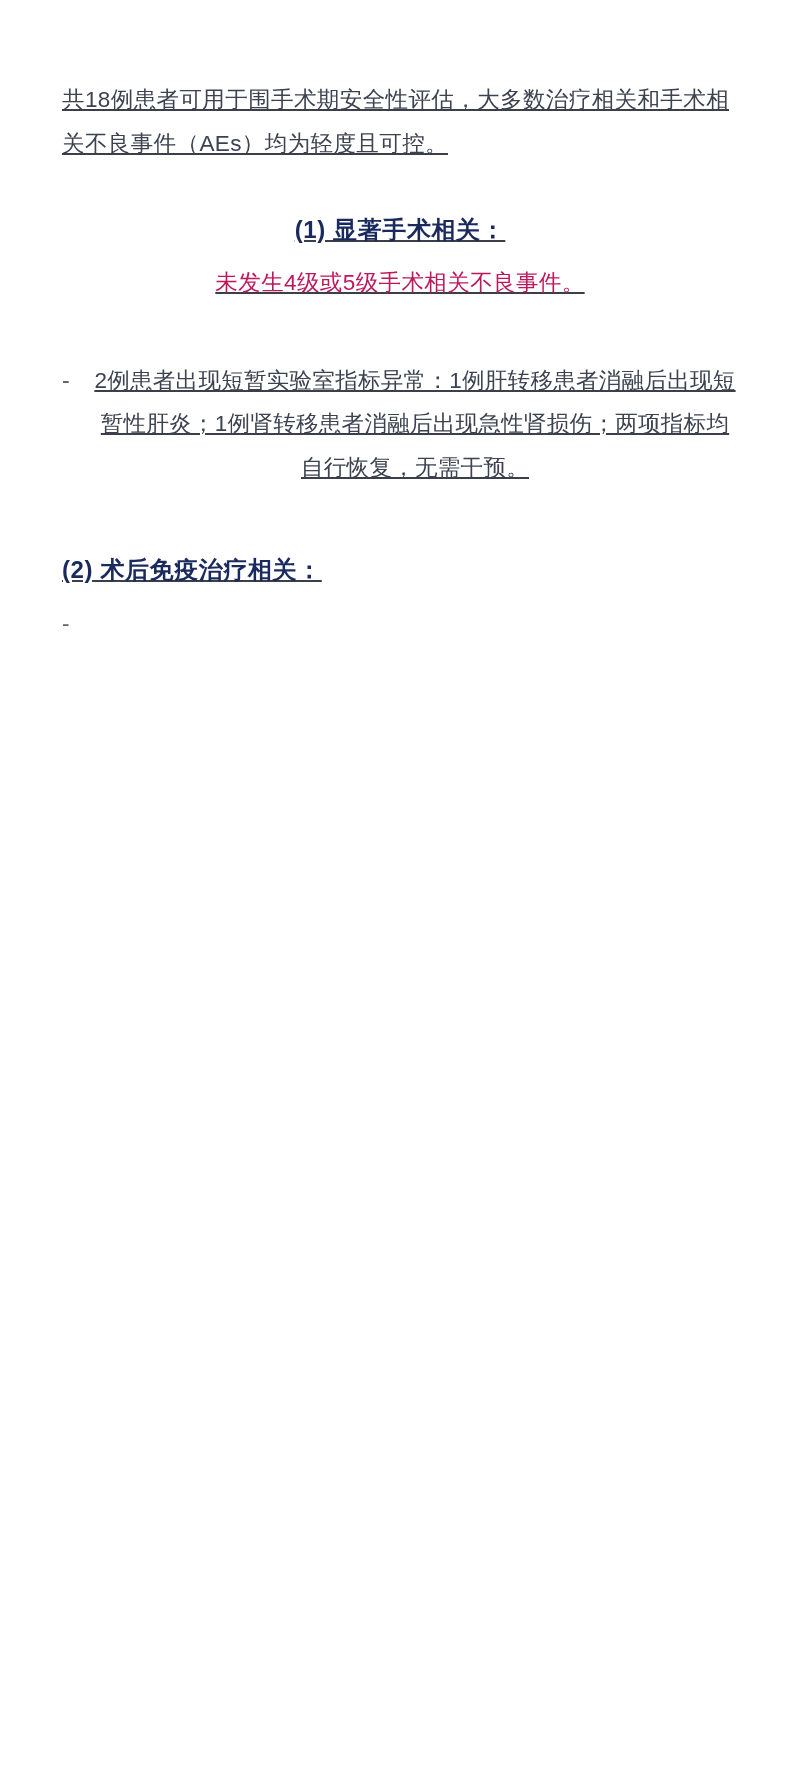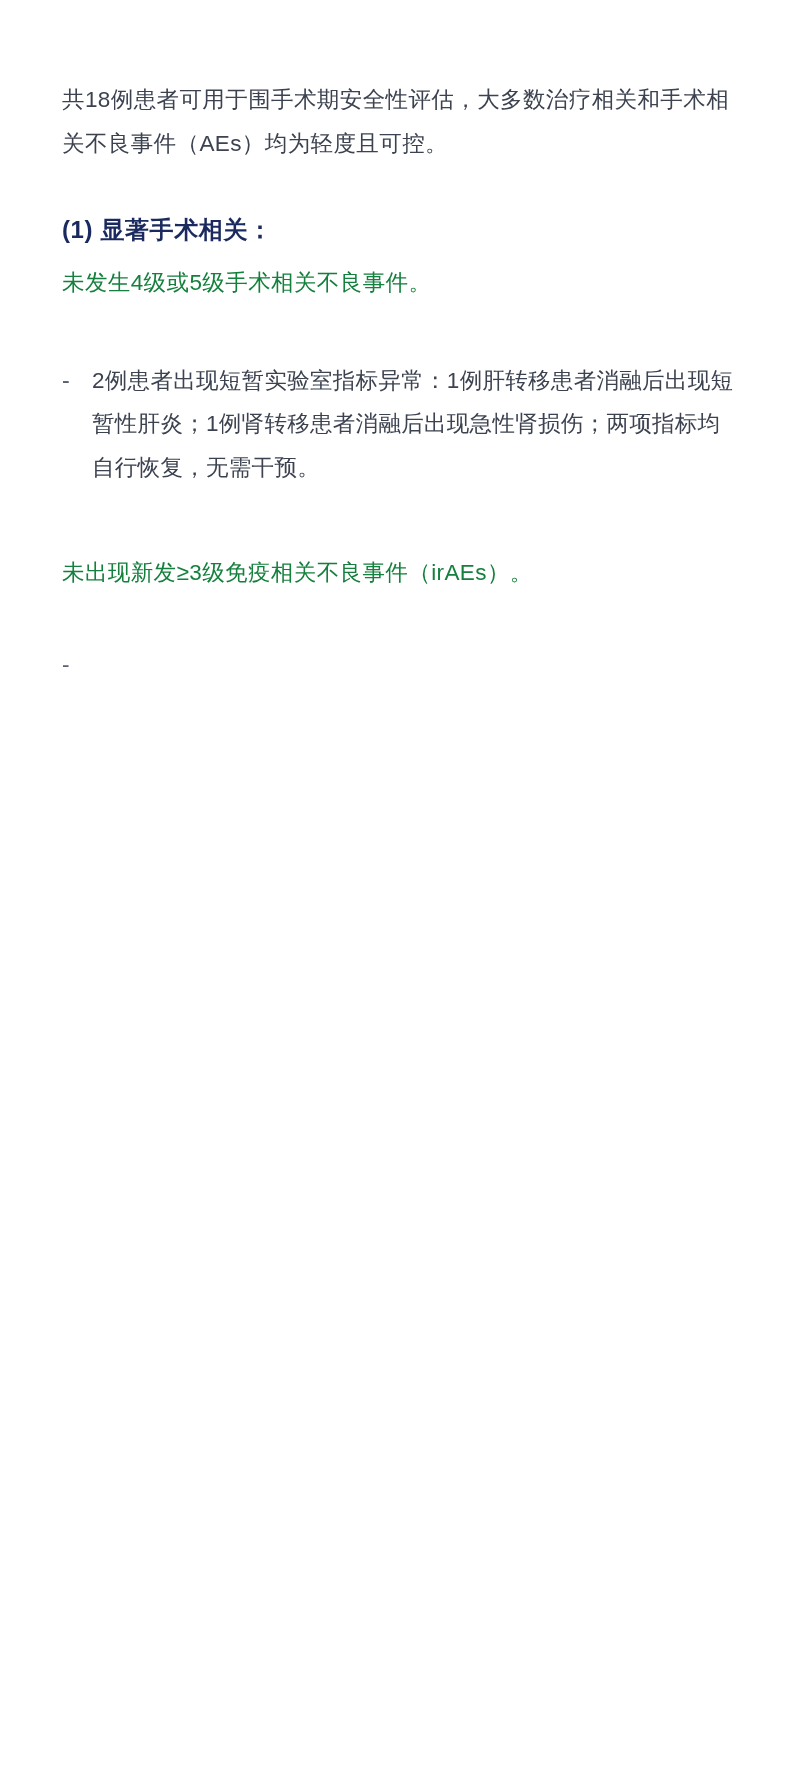--- a/index.html
+++ b/index.html
@@ -13,20 +13,21 @@
     font-family: "Liberation Sans", "DejaVu Sans", sans-serif;
     color: #3a3f4a;
     -webkit-font-smoothing: antialiased;
   }
   .page {
     width: 800px;
     min-height: 1766px;
     box-sizing: border-box;
     padding: 78px 62px 40px 62px;
     background: #ffffff;
+    text-decoration: underline;
   }
   .para {
     font-size: 22.5px;
     line-height: 1.95;
     letter-spacing: 0.4px;
     color: #3c4250;
     margin: 0 0 46px 0;
     text-align: left;
   }
   .section-head {
@@ -34,21 +35,21 @@
     font-weight: bold;
     color: #1b2a5e;
     letter-spacing: 0.6px;
     margin: 0 0 14px 0;
     line-height: 1.5;
   }
   .section-sub {
     font-size: 22.5px;
     line-height: 1.9;
     letter-spacing: 0.4px;
-    color: #15803d;
+    color: #be185d;
     margin: 0 0 48px 0;
   }
   .bullet-list {
     margin: 0;
     padding: 0;
     list-style: none;
   }
   .bullet-item {
     position: relative;
     padding-left: 30px;
@@ -62,21 +63,21 @@
     margin-bottom: 0;
   }
   .bullet-mark {
     position: absolute;
     left: 0;
     top: 0;
     color: #5b6170;
     font-size: 22.5px;
     line-height: 1.95;
   }
-  .block-1 { margin-bottom: 62px; }
+  .block-1 { margin-bottom: 62px; text-align: center; }
   .block-2 { margin-bottom: 0; }
 </style>
 </head>
 <body>
 
 <div class="page">
 
   <p class="para">共18例患者可用于围手术期安全性评估，大多数治疗相关和手术相关不良事件（AEs）均为轻度且可控。</p>
 
   <div class="block-1">
@@ -87,21 +88,21 @@
         <span class="bullet-mark">-</span>
       </li>
       <li class="bullet-item">
         <span class="bullet-mark">-</span>
         <span>2例患者出现短暂实验室指标异常：1例肝转移患者消融后出现短暂性肝炎；1例肾转移患者消融后出现急性肾损伤；两项指标均自行恢复，无需干预。</span>
       </li>
     </ul>
   </div>
 
   <div class="block-2">
-    <p class="section-sub">未出现新发≥3级免疫相关不良事件（irAEs）。</p>
+    <h2 class="section-head">(2) 术后免疫治疗相关：</h2>
     <ul class="bullet-list">
       <li class="bullet-item">
         <span class="bullet-mark">-</span>
       </li>
     </ul>
   </div>
 
 </div>
 
 </body></html>

